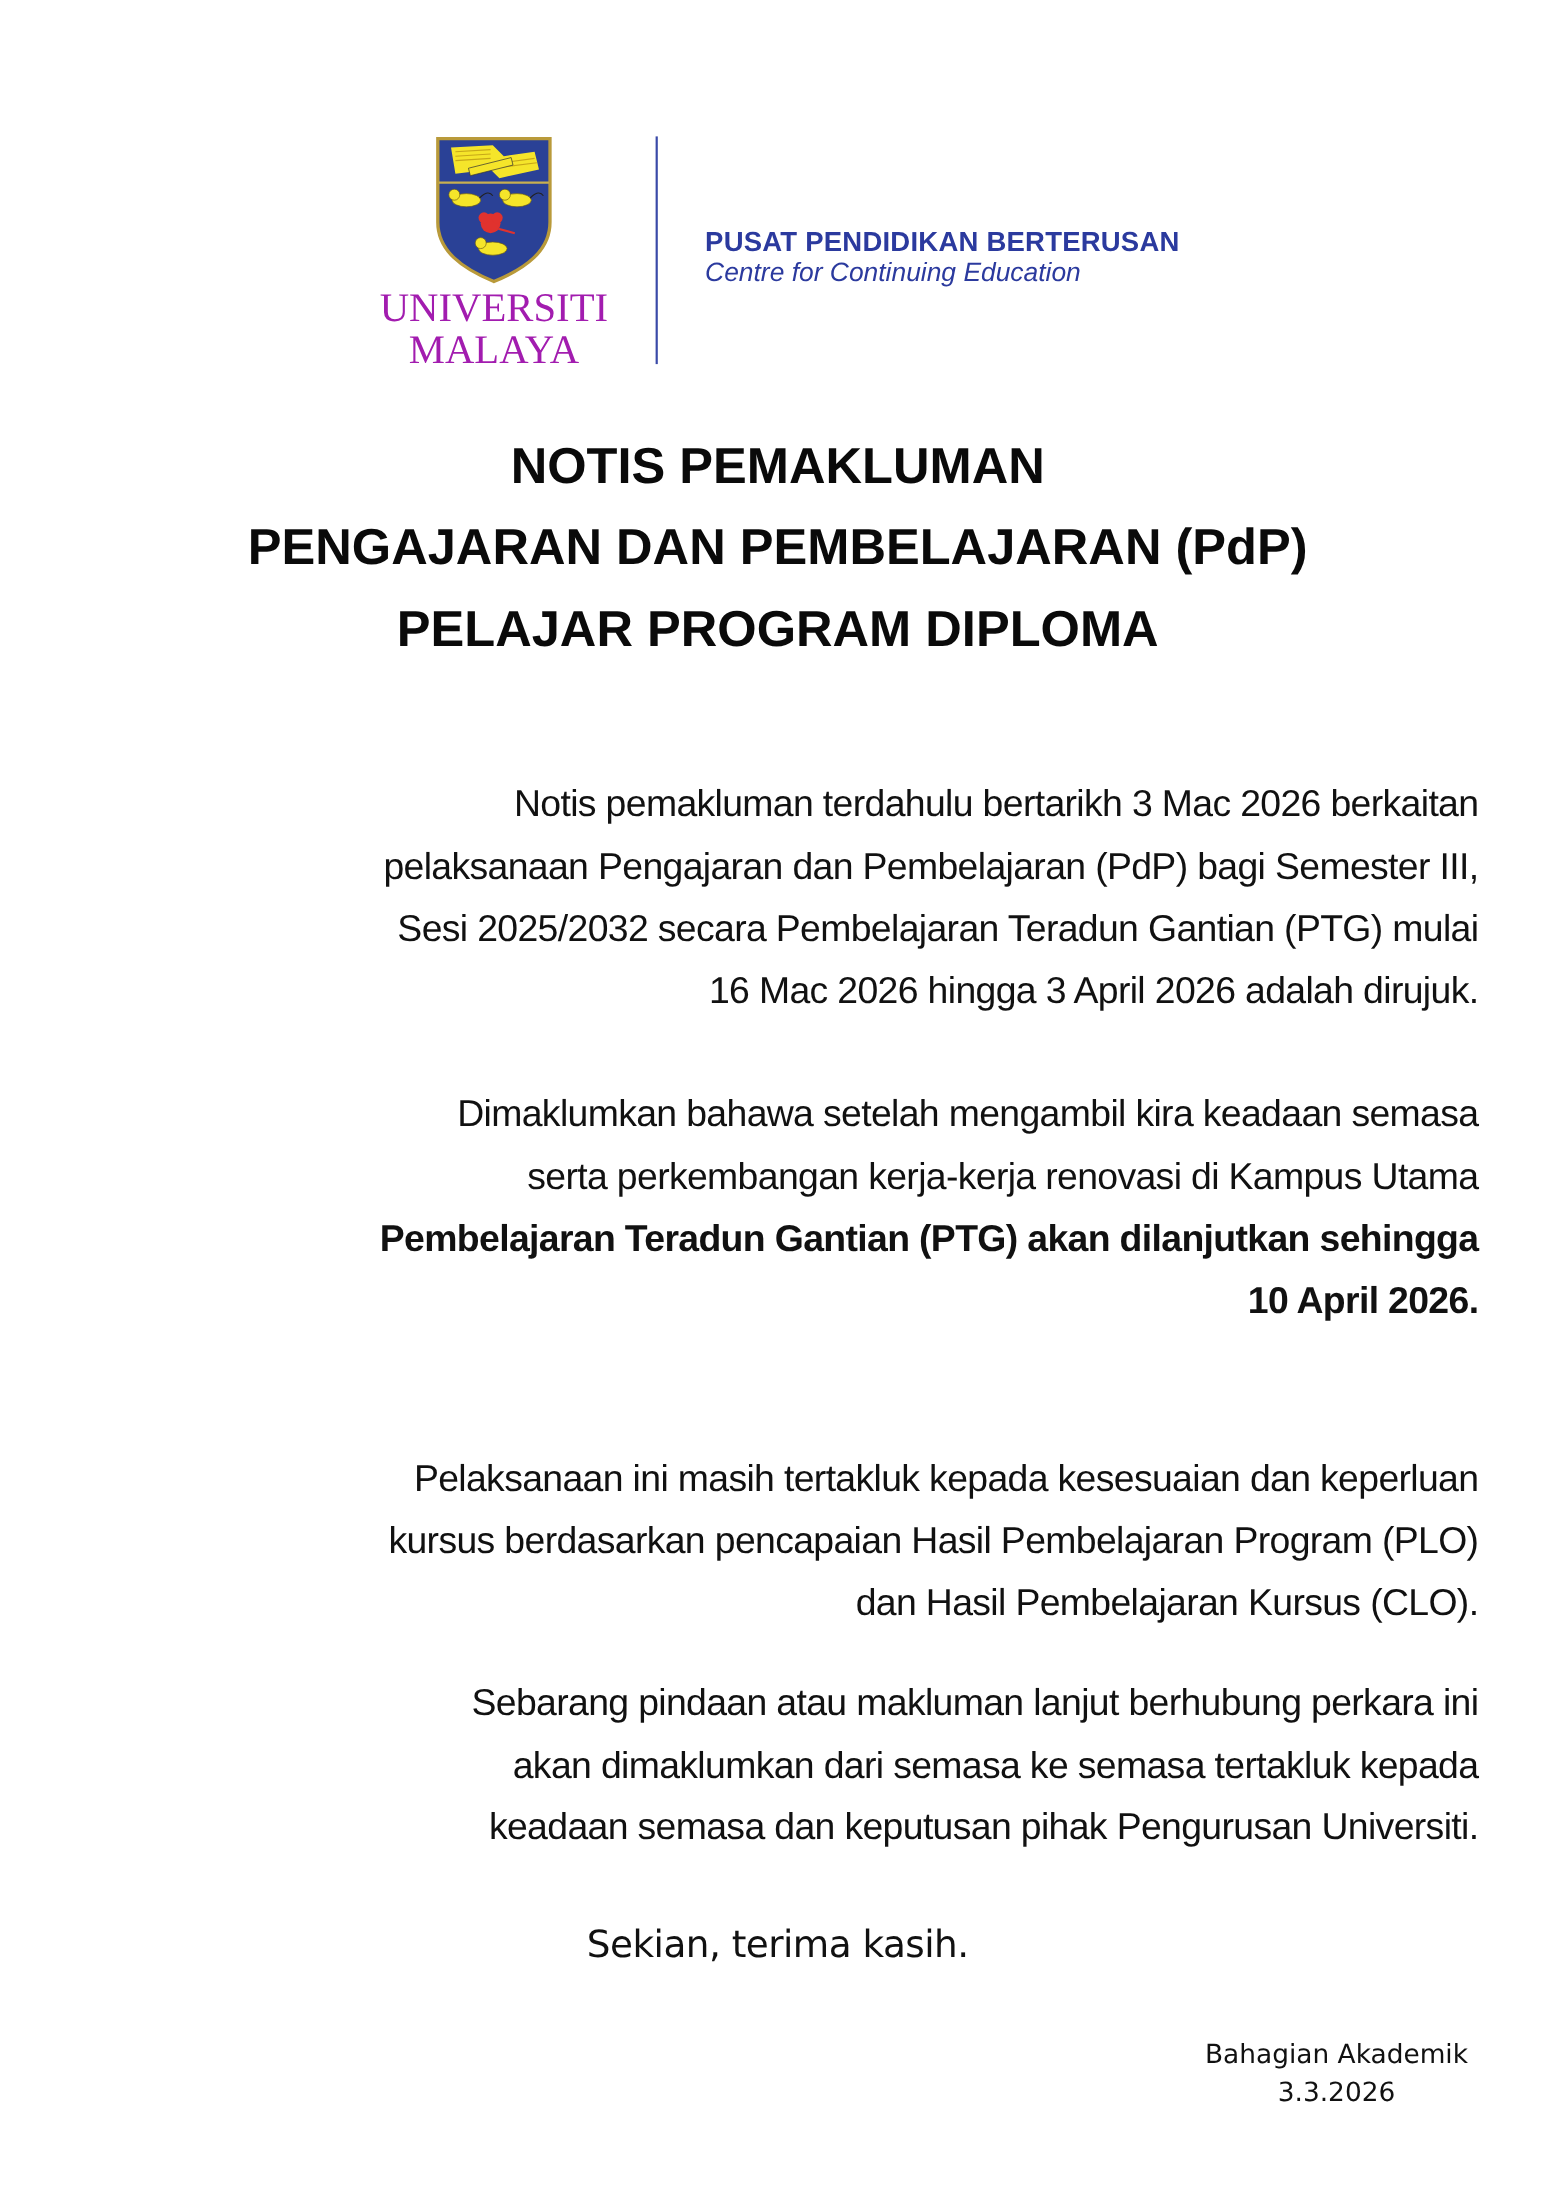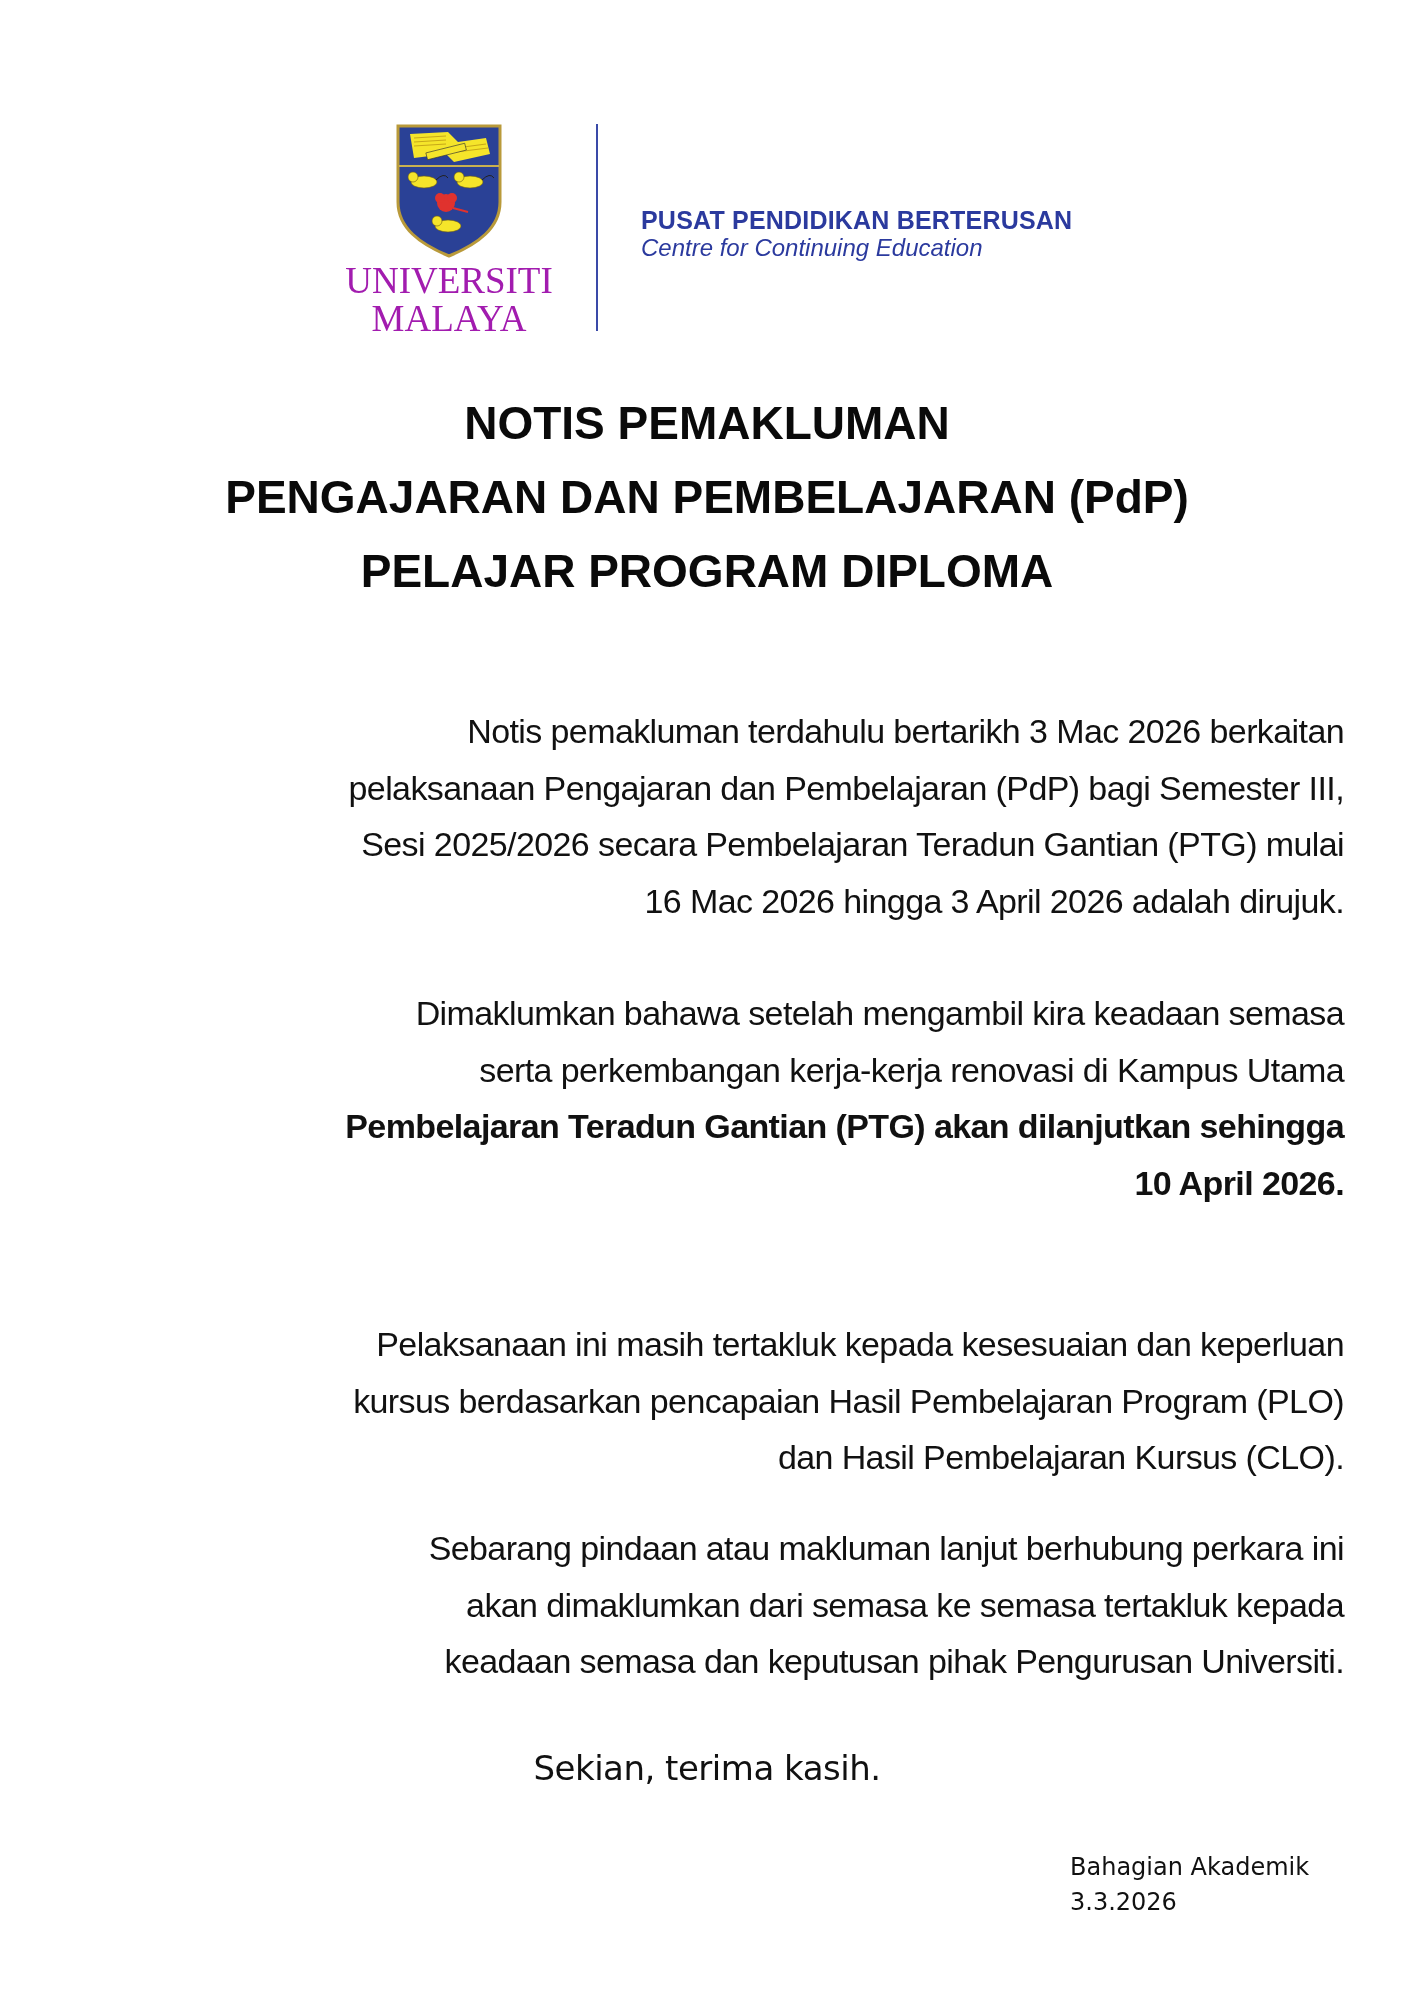--- a/index.html
+++ b/index.html
@@ -19,21 +19,21 @@
   .para { position:absolute; left:70px; width:1274px; text-align:right;
           font-family:Liberation Sans, sans-serif; font-size:34px; line-height:56.5px; color:#111111; letter-spacing:-0.6px; }
   .para .line { display:block; white-space:nowrap; }
   .bold { font-weight:bold; }
   .p1 { top:703px; }
   .p2 { top:985px; }
   .p3 { top:1316px; }
   .p4 { top:1520px; }
   .closing { position:absolute; left:0; width:1414px; top:1740px; text-align:center;
              font-family:"DejaVu Sans", sans-serif; font-size:34px; line-height:56px; letter-spacing:-0.5px; }
-  .sign { position:absolute; left:1070px; top:1850px; width:290px; text-align:left;
+  .sign { position:absolute; left:1070px; top:1850px; width:290px; text-align:center;
           font-family:"DejaVu Sans", sans-serif; font-size:24px; line-height:35px; color:#111; }
 </style>
 </head>
 <body>
 
 <div class="header">
   <svg class="shield" viewBox="0 0 106 134" xmlns="http://www.w3.org/2000/svg">
     <path d="M2 2 H104 V78 C104 104 82 120 53 132 C24 120 2 104 2 78 Z" fill="#2a4196" stroke="#b99a3a" stroke-width="3"></path>
     <line x1="3" y1="42" x2="103" y2="42" stroke="#c8b050" stroke-width="2"></line>
 
@@ -68,21 +68,21 @@
 
 <div class="title">
   <div>NOTIS PEMAKLUMAN</div>
   <div>PENGAJARAN DAN PEMBELAJARAN (PdP)</div>
   <div>PELAJAR PROGRAM DIPLOMA</div>
 </div>
 
 <div class="para p1">
   <span class="line" style="padding-left:40px">Notis pemakluman terdahulu bertarikh 3 Mac 2026 berkaitan</span>
   <span class="line">pelaksanaan Pengajaran dan Pembelajaran (PdP) bagi Semester III,</span>
-  <span class="line">Sesi 2025/2026 secara Pembelajaran Teradun Gantian (PTG) mulai</span>
+  <span class="line">Sesi 2025/2032 secara Pembelajaran Teradun Gantian (PTG) mulai</span>
   <span class="line">16 Mac 2026 hingga 3 April 2026 adalah dirujuk.</span>
 </div>
 
 <div class="para p2">
   <span class="line">Dimaklumkan bahawa setelah mengambil kira keadaan semasa</span>
   <span class="line">serta perkembangan kerja-kerja renovasi di Kampus Utama</span>
   <span class="line bold">Pembelajaran Teradun Gantian (PTG) akan dilanjutkan sehingga</span>
   <span class="line bold">10 April 2026.</span>
 </div>
 

